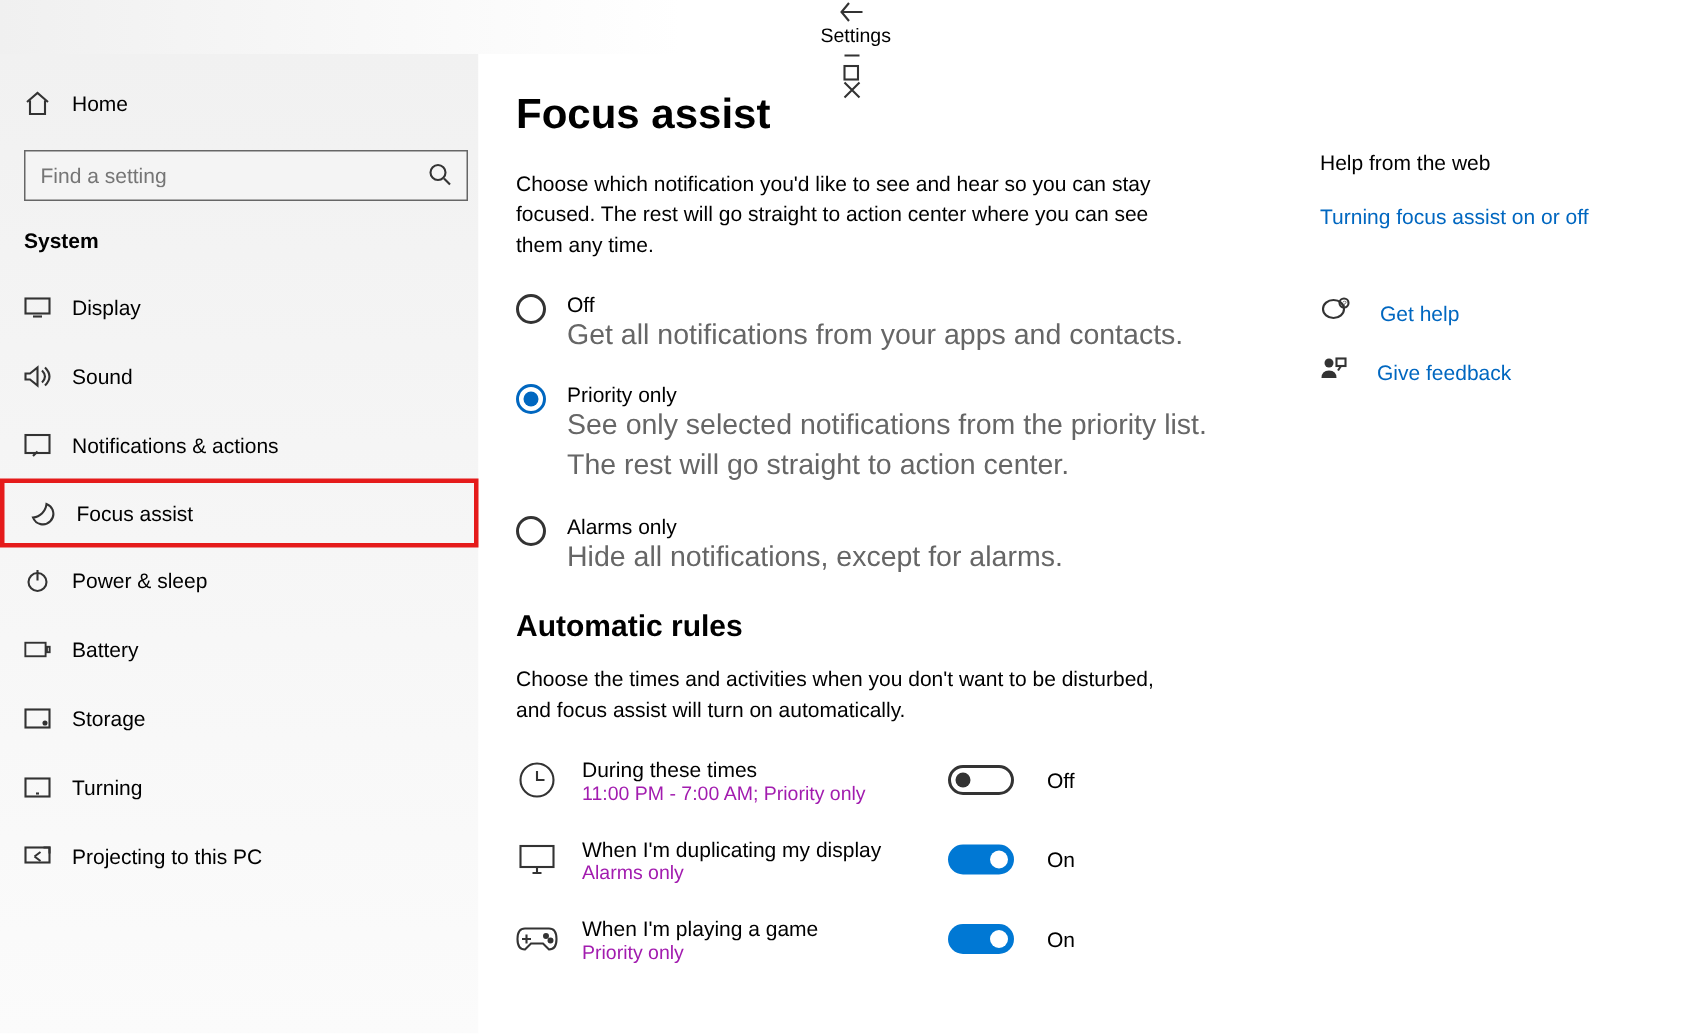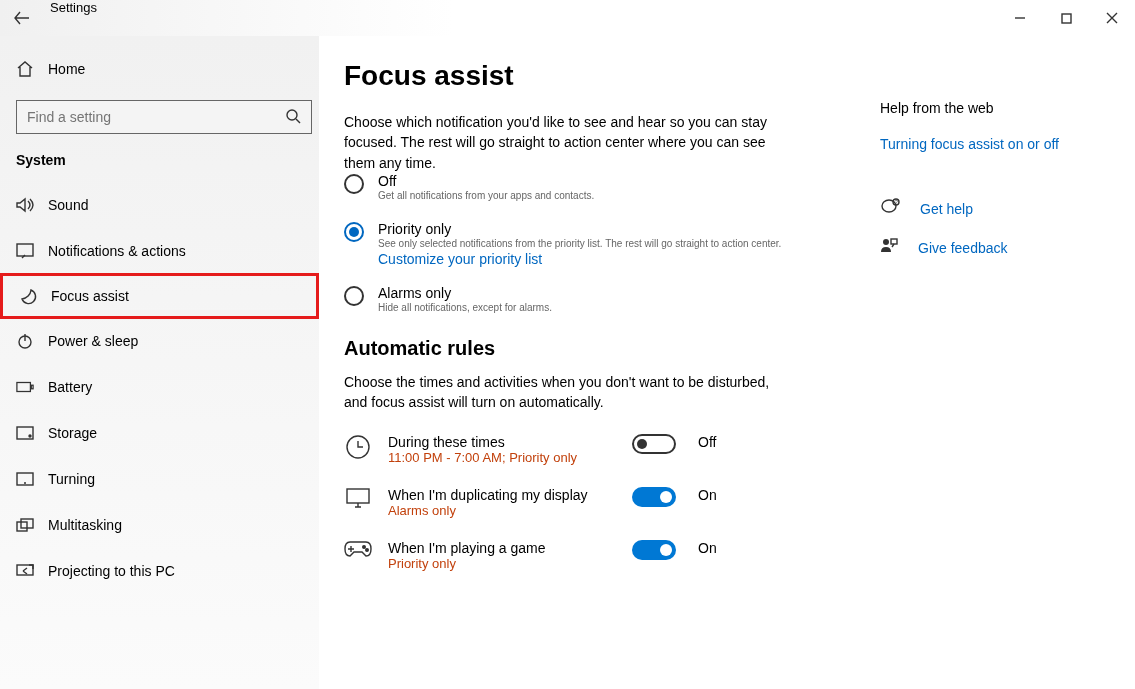--- a/index.html
+++ b/index.html
@@ -9,22 +9,23 @@
     color: #000;
     background: #fff;
     width: 1135px;
     height: 689px;
     overflow: hidden;
   }
   .window { display: flex; flex-direction: column; height: 100%; }
   .titlebar {
     height: 36px;
     display: flex;
-    align-items: flex-start;
+    align-items: center;
     background: linear-gradient(to right, #f0f0f0 0%, #ffffff 40%);
+    flex-direction: column;
   }
   .titlebar .back-btn {
     width: 44px; height:36px; display:flex; align-items:center; justify-content:center;
     font-size:16px; cursor:pointer;
   }
   .titlebar .title { font-size: 13px; margin-left: 6px; }
   .titlebar .spacer { flex: 1; }
   .win-btn { width:46px; height:36px; display:flex; align-items:center; justify-content:center; cursor:pointer; }
   .content-row { display:flex; flex:1; min-height:0; }
   .sidebar {
@@ -67,40 +68,40 @@
   }
   .main {
     flex:1;
     display:flex;
     padding: 24px 0 0 24px;
     position:relative;
     overflow:auto;
   }
   .central { width:520px; }
   h1.page-title { font-size:28px; font-weight:600; margin-bottom:20px; }
-  .desc { font-size:14px; color:#000; line-height:1.45; max-width:440px;}
+  .desc { font-size:14px; color:#000; line-height:1.45; margin-bottom:22px; max-width:440px;}
   .radio-row { display:flex; gap:14px; align-items:flex-start; margin-bottom:18px; }
   .radio {
     width:20px; height:20px; border:2px solid #333; border-radius:50%;
     display:flex; align-items:center; justify-content:center; flex-shrink:0; margin-top:1px;
     cursor:pointer;
   }
   .radio.selected { border-color:#0067c0; }
   .radio.selected::after {
     content:""; width:10px; height:10px; background:#0067c0; border-radius:50%;
   }
   .radio-label { font-size:14px; }
-  .radio-sub { font-size:10px; color:#666; line-height:1.4; max-width:430px;text-align:center;}
+  .radio-sub { font-size:19px; color:#666; line-height:1.4; max-width:430px;}
   .link { color:#0067c0; cursor:pointer; font-size:14px; }
   h2.section { font-size:20px; font-weight:600; margin:22px 0 12px; }
-  .rule-row { display:flex; align-items:flex-start; gap:16px; margin-bottom:22px; }
+  .rule-row { display:flex; align-items:center; gap:16px; margin-bottom:22px; }
   .rule-icon { width:28px; display:flex; justify-content:center; font-size:20px; }
   .rule-text { flex:0 0 228px; }
   .rule-title { font-size:14px; }
-  .rule-sub { font-size:13px; color:#c2410c; }
+  .rule-sub { font-size:13px; color:#a21caf; }
   .toggle {
     width:44px; height:20px; border-radius:10px; position:relative; cursor:pointer;
     flex-shrink:0;
   }
   .toggle.off { border:2px solid #333; }
   .toggle.off::after {
     content:""; position:absolute; width:10px; height:10px; background:#333; border-radius:50%;
     left:3px; top:3px;
   }
   .toggle.on { background:#0078d4; }
@@ -164,20 +165,29 @@
                 <path d="M11 11 L15 15"></path>
               </svg>
           </span>
         </div>
       </div>
       <div class="section-title">System</div>
 
       <div class="nav-items">
         <div class="nav-item">
           <span class="icon-box">
+              <svg width="18" height="14" viewBox="0 0 18 14">
+                <rect x="1" y="1" width="16" height="10"></rect>
+                <path d="M6 13 H12"></path>
+              </svg>
+            </span>
+          <span>Display</span>
+        </div>
+        <div class="nav-item">
+          <span class="icon-box">
               <svg width="18" height="16" viewBox="0 0 18 16">
                 <path d="M1 6 H4 L9 2 V14 L4 10 H1 Z M12 4 Q16 8 12 12 M14 2 Q20 8 14 14"></path>
               </svg>
             </span>
           <span>Sound</span>
         </div>
         <div class="nav-item">
           <span class="icon-box">
               <svg width="18" height="16" viewBox="0 0 18 16">
                 <rect x="1" y="1" width="16" height="12"></rect>
@@ -222,29 +232,20 @@
           <span>Storage</span>
         </div>
         <div class="nav-item">
           <span class="icon-box">
               <svg width="18" height="14" viewBox="0 0 18 14">
                 <rect x="1" y="1" width="16" height="12"></rect>
                 <path d="M8 11 H10"></path>
               </svg>
             </span>
           <span>Turning</span>
-        </div>
-        <div class="nav-item">
-          <span class="icon-box">
-              <svg width="18" height="14" viewBox="0 0 18 14">
-                <rect x="1" y="4" width="10" height="9"></rect>
-                <rect x="5" y="1" width="12" height="9"></rect>
-              </svg>
-            </span>
-          <span>Multitasking</span>
         </div>
         <div class="nav-item">
           <span class="icon-box">
               <svg width="18" height="14" viewBox="0 0 18 14">
                 <rect x="1" y="1" width="16" height="10"></rect>
                 <path d="M7 7 L11 4 M7 7 L11 10 M13 1 L17 1 L17 5"></path>
               </svg>
             </span>
           <span>Projecting to this PC</span>
         </div>
@@ -263,21 +264,20 @@
             <div class="radio-label">Off</div>
             <div class="radio-sub">Get all notifications from your apps and contacts.</div>
           </div>
         </div>
 
         <div class="radio-row">
           <div class="radio selected"></div>
           <div>
             <div class="radio-label">Priority only</div>
             <div class="radio-sub">See only selected notifications from the priority list. The rest will go straight to action center.</div>
-            <div class="link">Customize your priority list</div>
           </div>
         </div>
 
         <div class="radio-row">
           <div class="radio"></div>
           <div>
             <div class="radio-label">Alarms only</div>
             <div class="radio-sub">Hide all notifications, except for alarms.</div>
           </div>
         </div>

